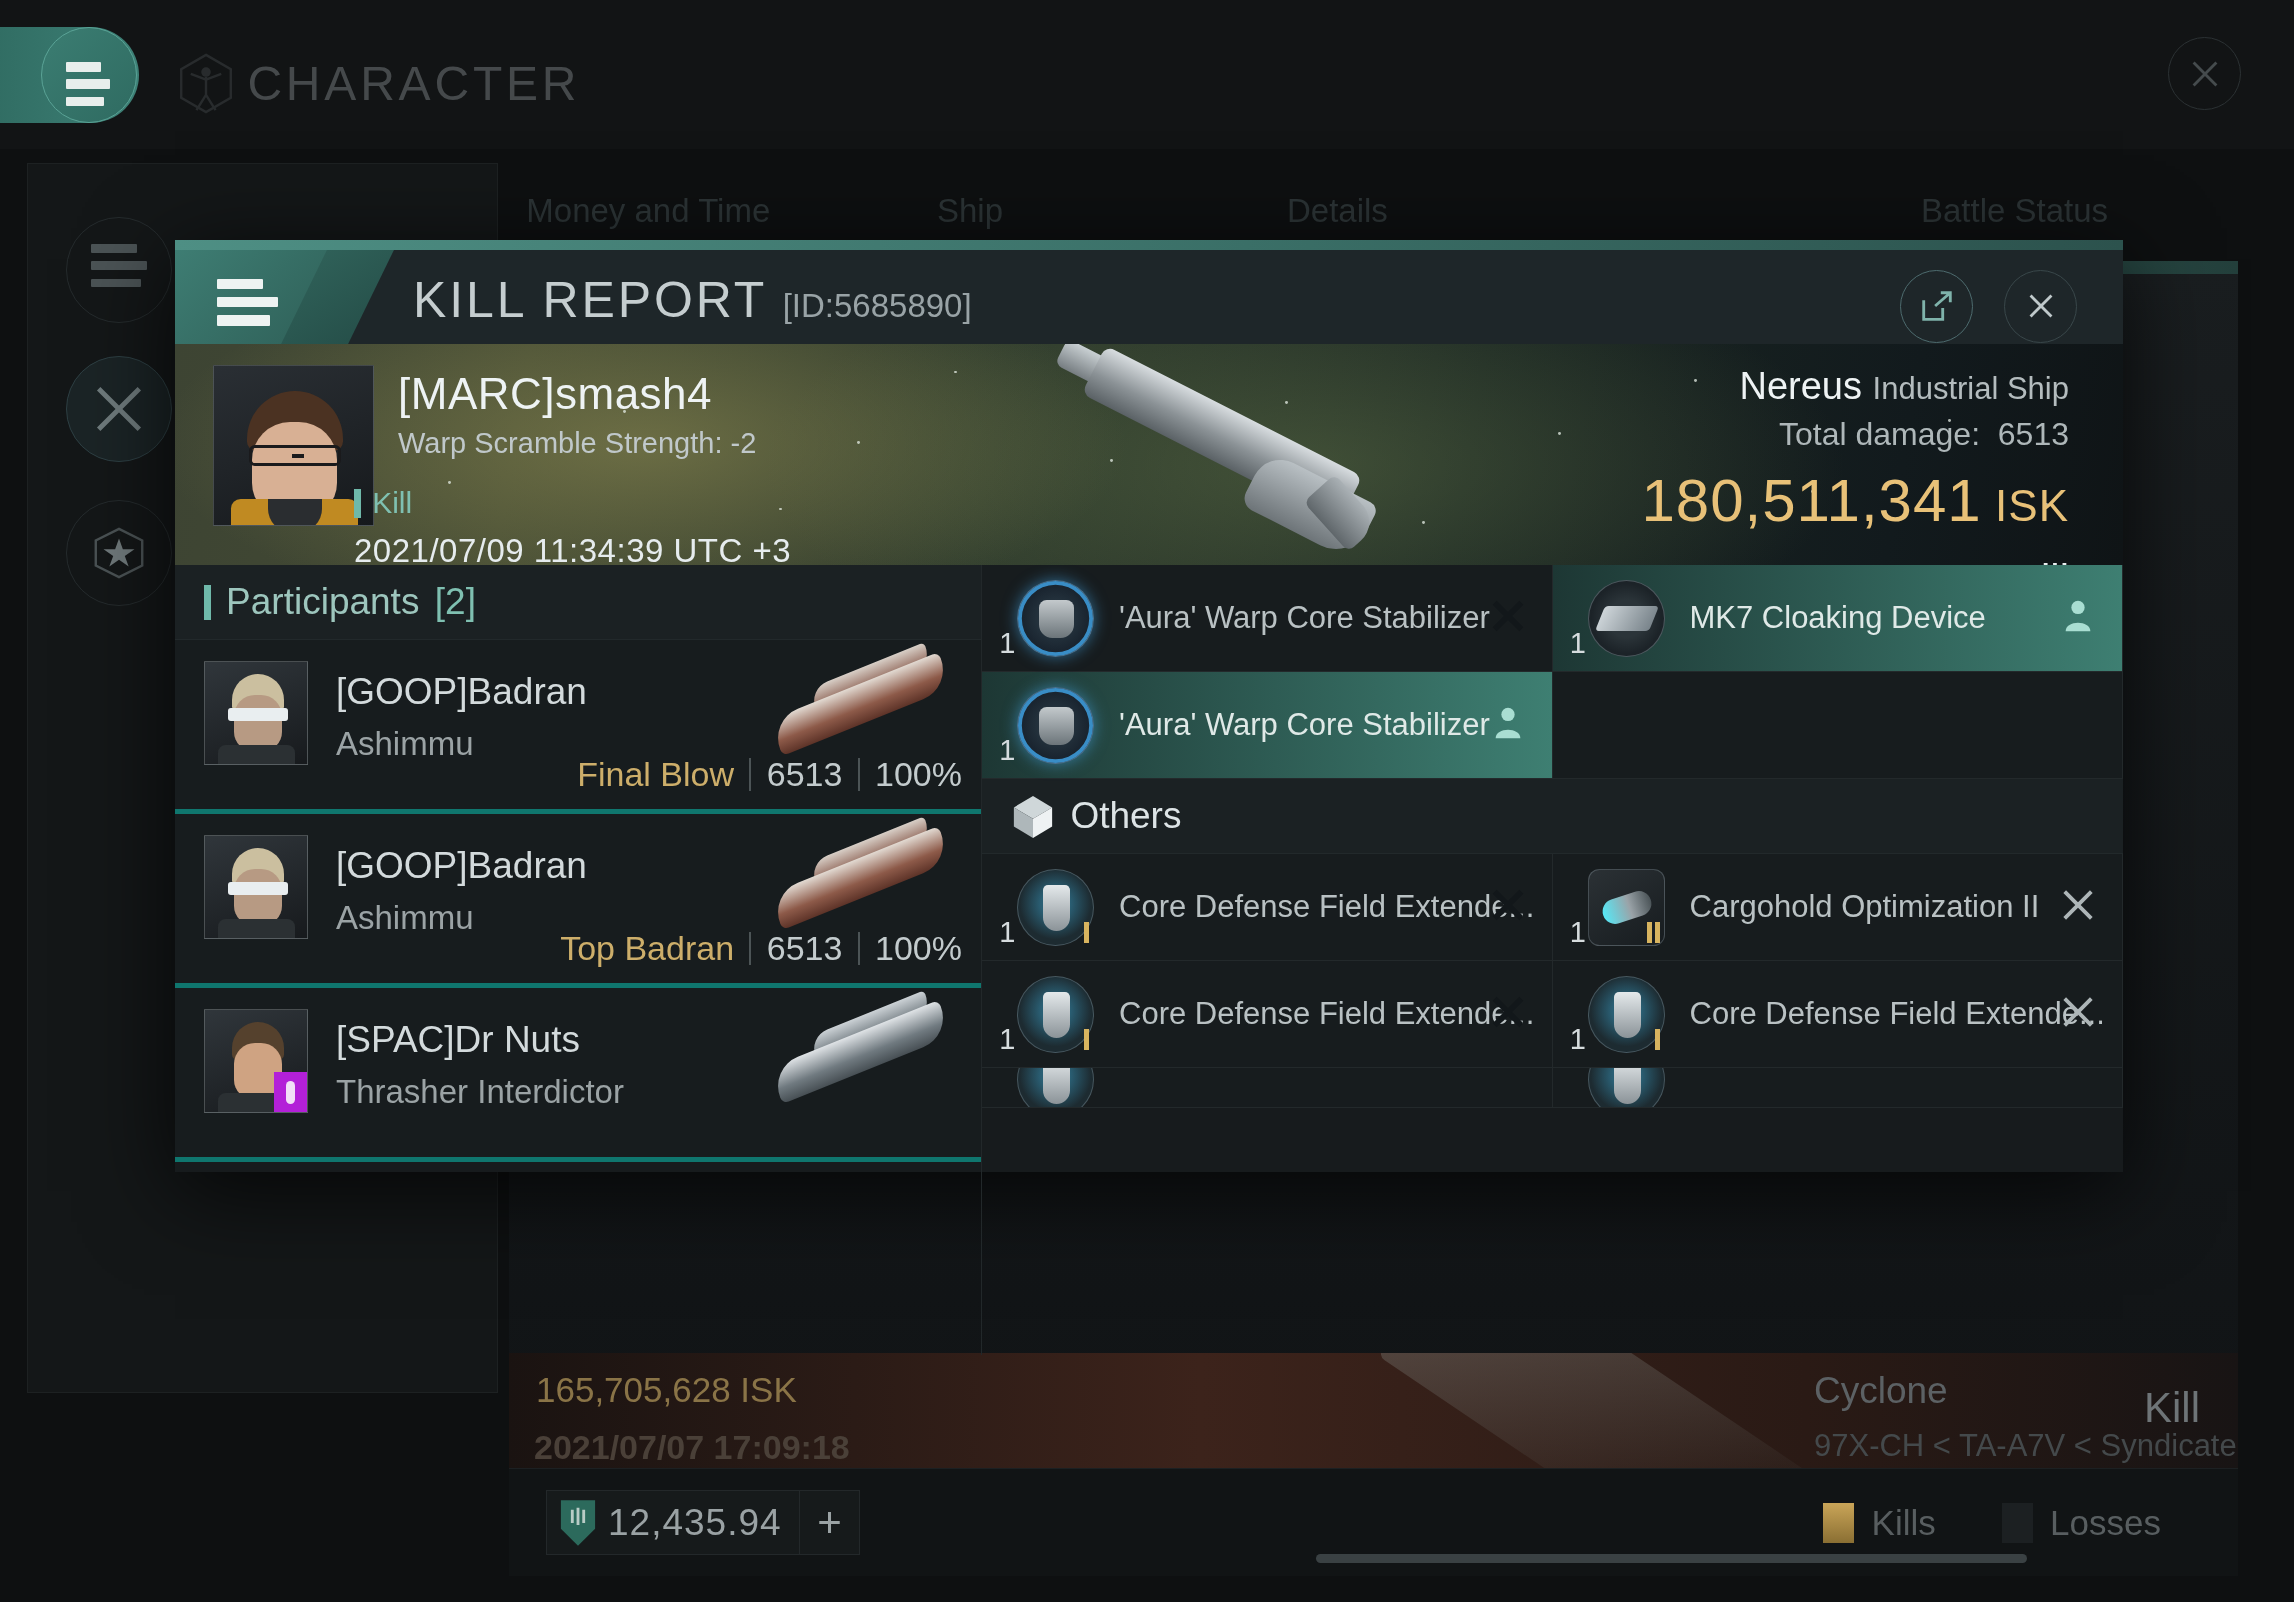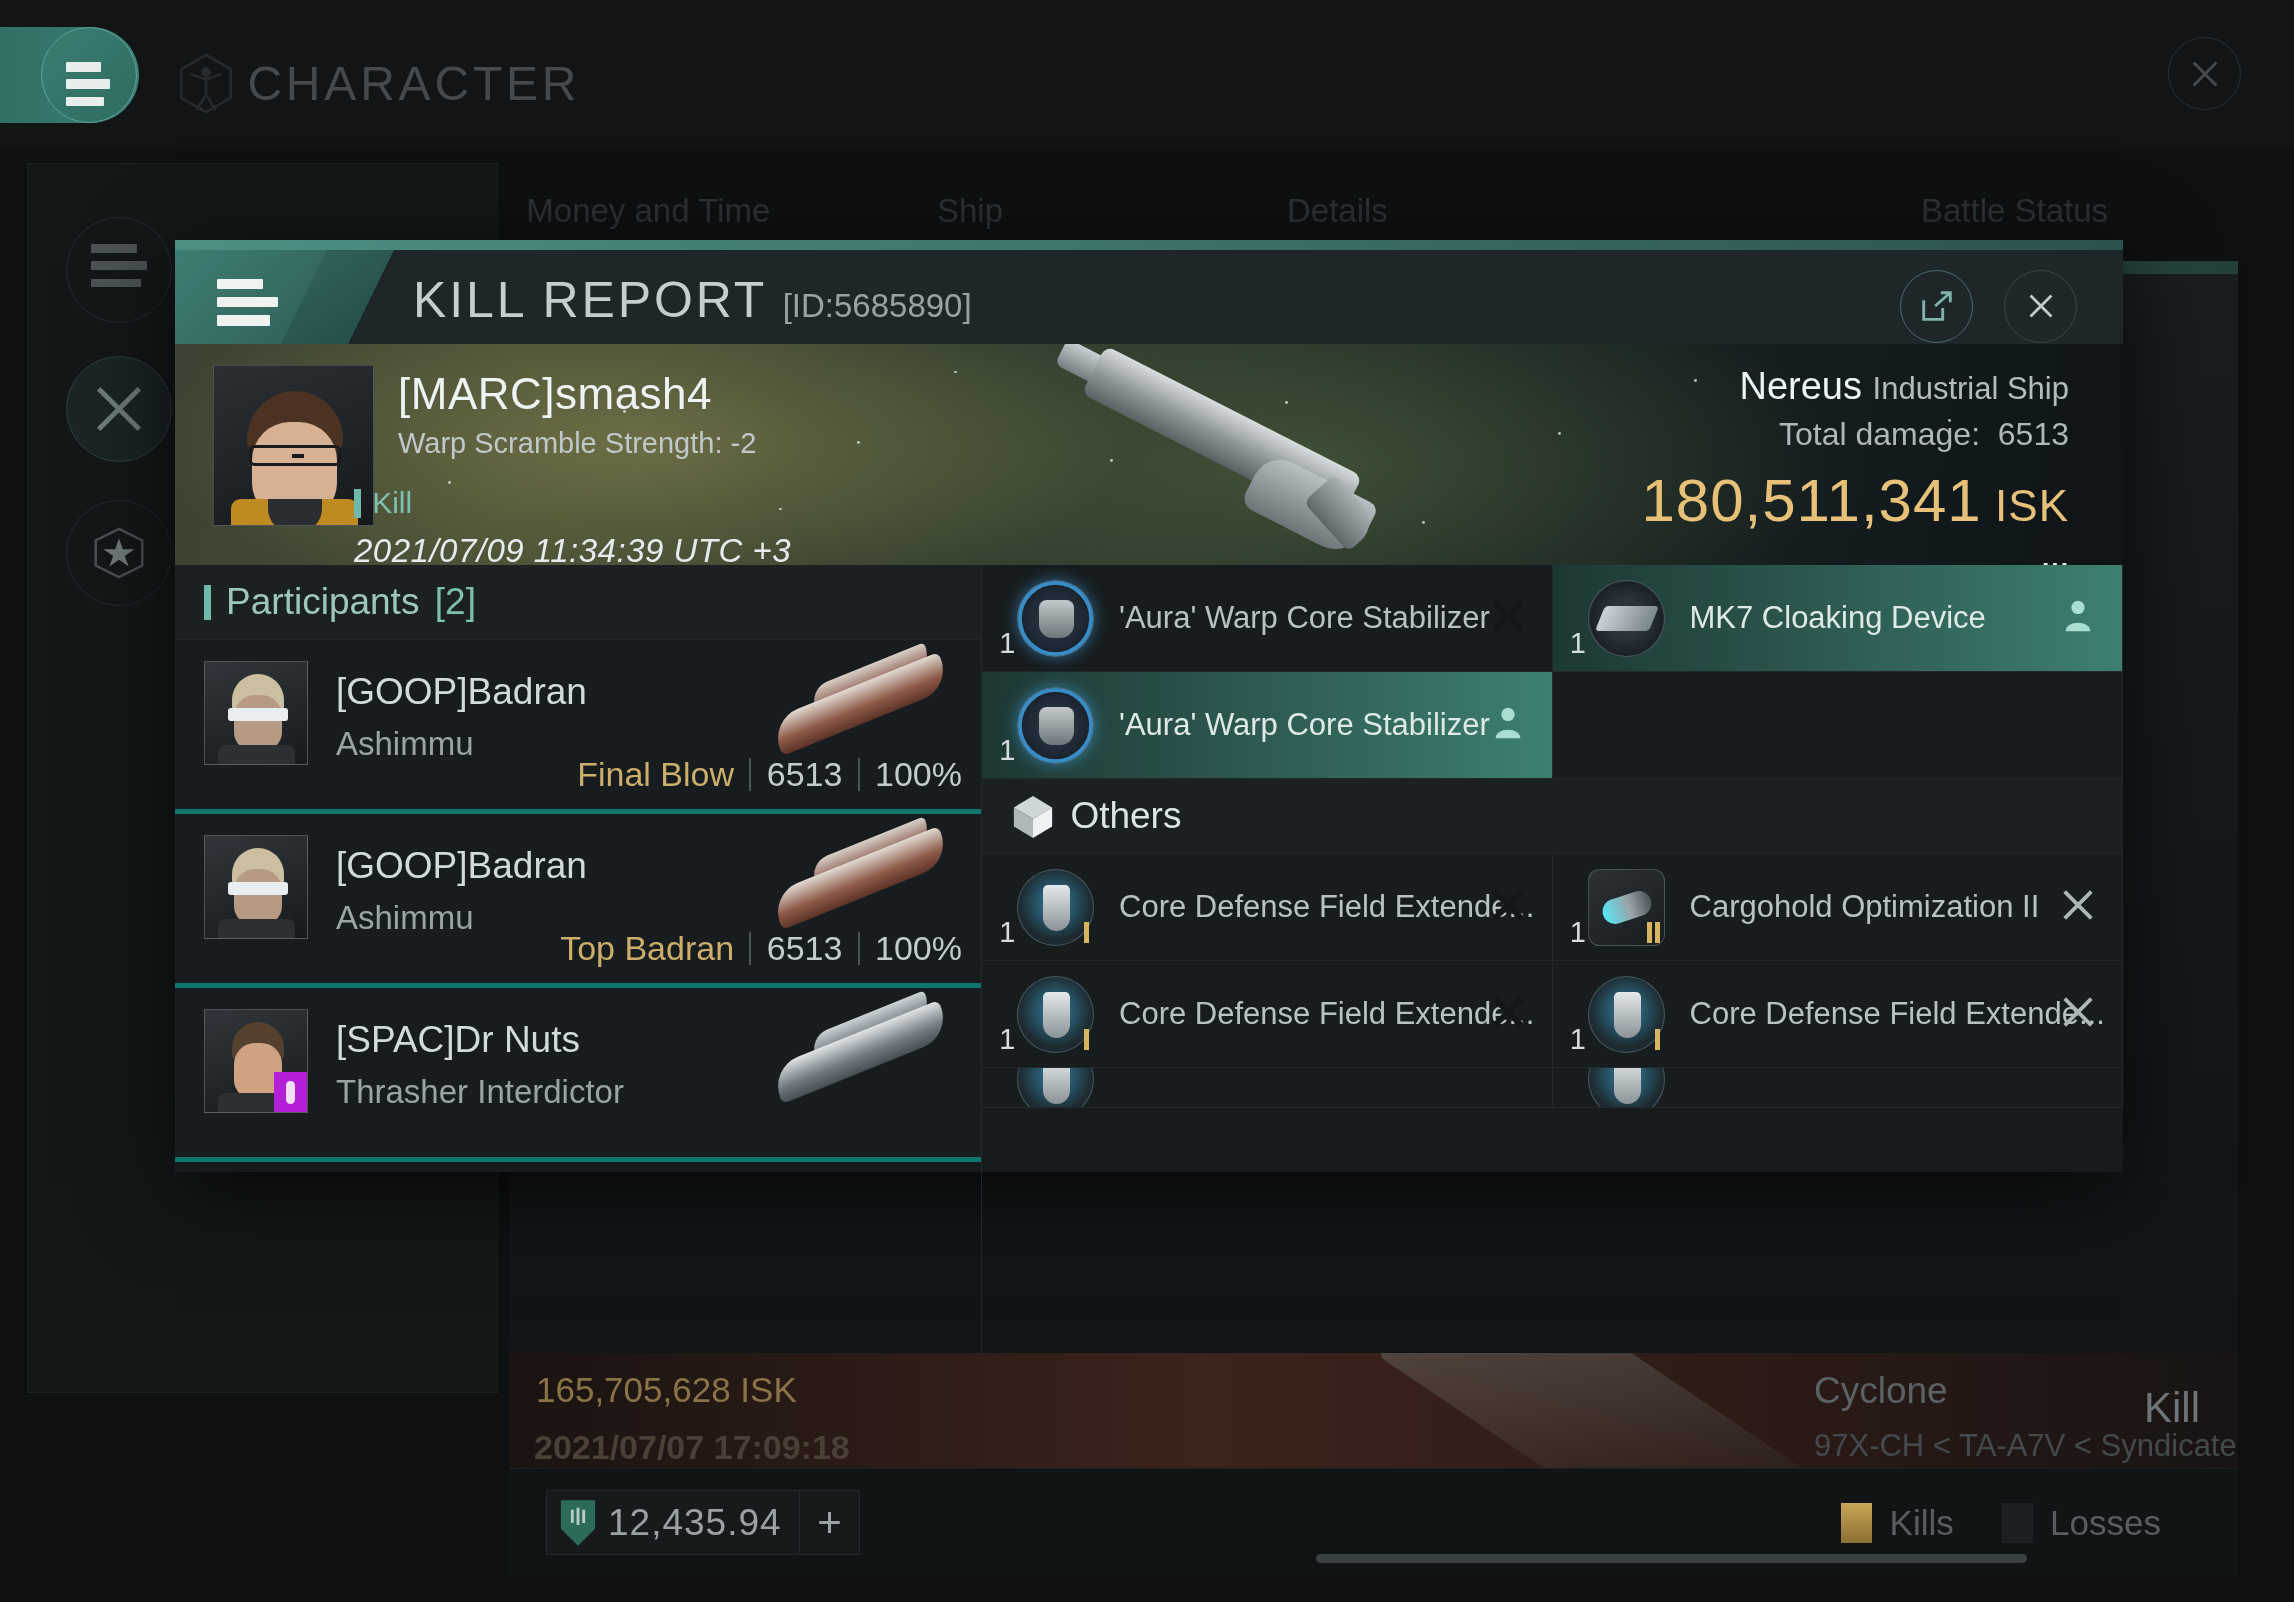--- a/index.html
+++ b/index.html
@@ -122,21 +122,21 @@
     background:#161a1b; border:1px solid #23282a;
   }
   .isk-box .shield { width:38px; height:50px; margin:0 11.5px; }
   .isk-box .amt { font-size:37px; color:#9aa2a4; font-weight:300; letter-spacing:1px; }
   .isk-box .plus {
     width:60px; height:63px; margin-left:17.3px;
     border-left:1px solid #23282a;
     display:flex; align-items:center; justify-content:center;
     font-size:42px; color:#9aa2a4; font-weight:200;
   }
-  .legend { margin-left:auto; display:flex; align-items:center; gap:48px; margin-right:77px; }
+  .legend { margin-left:auto; display:flex; align-items:center; gap:66px; margin-right:77px; }
   .legend .item { display:flex; align-items:center; gap:17.3px; }
   .legend .sw { width:31px; height:40px; }
   .legend .sw.kills  { background:linear-gradient(180deg,#caa558,#8a6f33); }
   .legend .sw.losses { background:#1c2022; }
   .legend .lb { font-size:35px; color:#585e60; font-weight:300; }
 
   .hscroll {
     position:absolute; left:807px; bottom:13.4px; width:711px; height:8.6px;
     background:#3a4143; border-radius:4.8px;
   }
@@ -241,21 +241,21 @@
   .victim .vsub  { font-size:29px; color:#c0c8ca; font-weight:300; margin-top:7.7px; }
 
   .killtag {
     position:absolute; left:179px; top:142px;
     display:flex; align-items:center; gap:11.5px;
   }
   .killtag .bar { width:6.7px; height:29px; background:#6fb9aa; }
   .killtag .lbl { font-size:30px; color:#7fc0b1; font-weight:300; }
   .hero-time {
     position:absolute; left:179px; top:188px;
-    font-size:33px; color:#e6ecee; font-weight:300; letter-spacing:0.5px;font-style:italic;
+    font-size:33px; color:#e6ecee; font-weight:300; letter-spacing:0.5px;
   }
 
   .hero-right { position:absolute; right:54px; top:21px; text-align:right; }
   .hero-right .l1 { font-size:38px; color:#dfe6e8; font-weight:300; }
   .hero-right .l1 span { font-size:31px; color:#b4bcbe; }
   .hero-right .l2 { font-size:32px; color:#cdd5d7; font-weight:300; margin-top:7.7px; }
   .hero-right .l2 span { color:#aeb7b9; }
   .hero-right .isk {
     margin-top:13.4px; font-size:60px; color:#e8c178; font-weight:300; letter-spacing:1px;
   }

